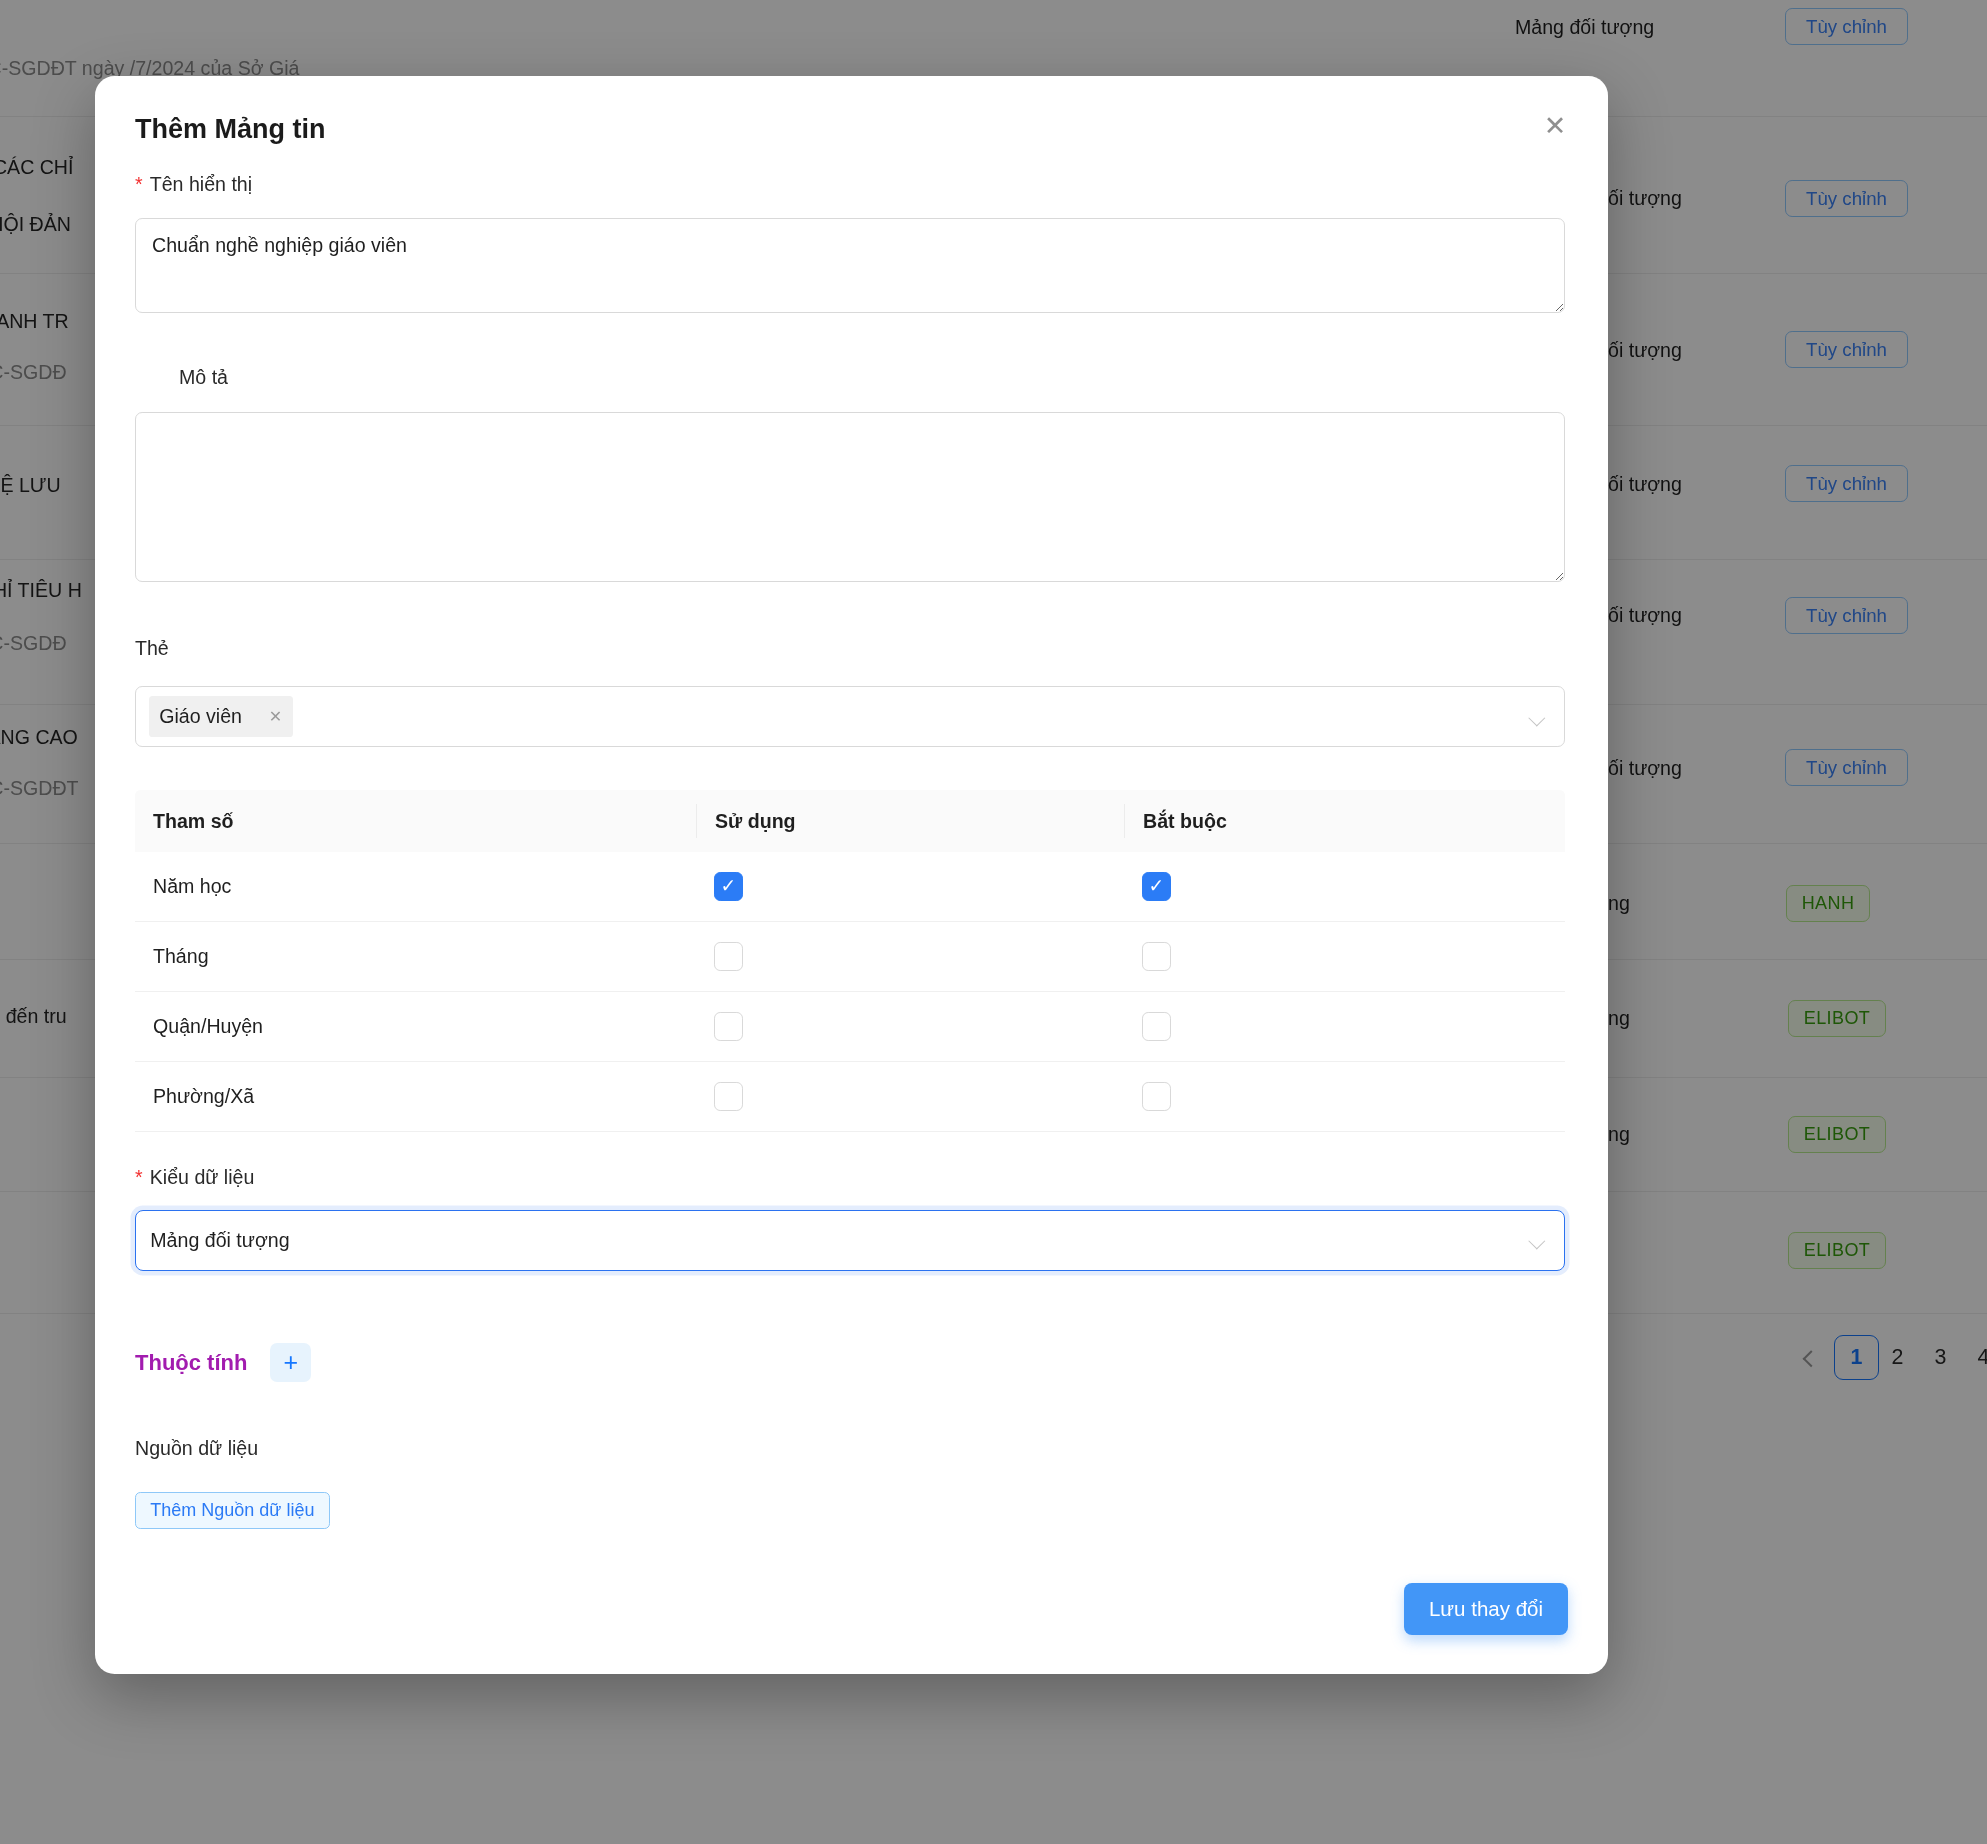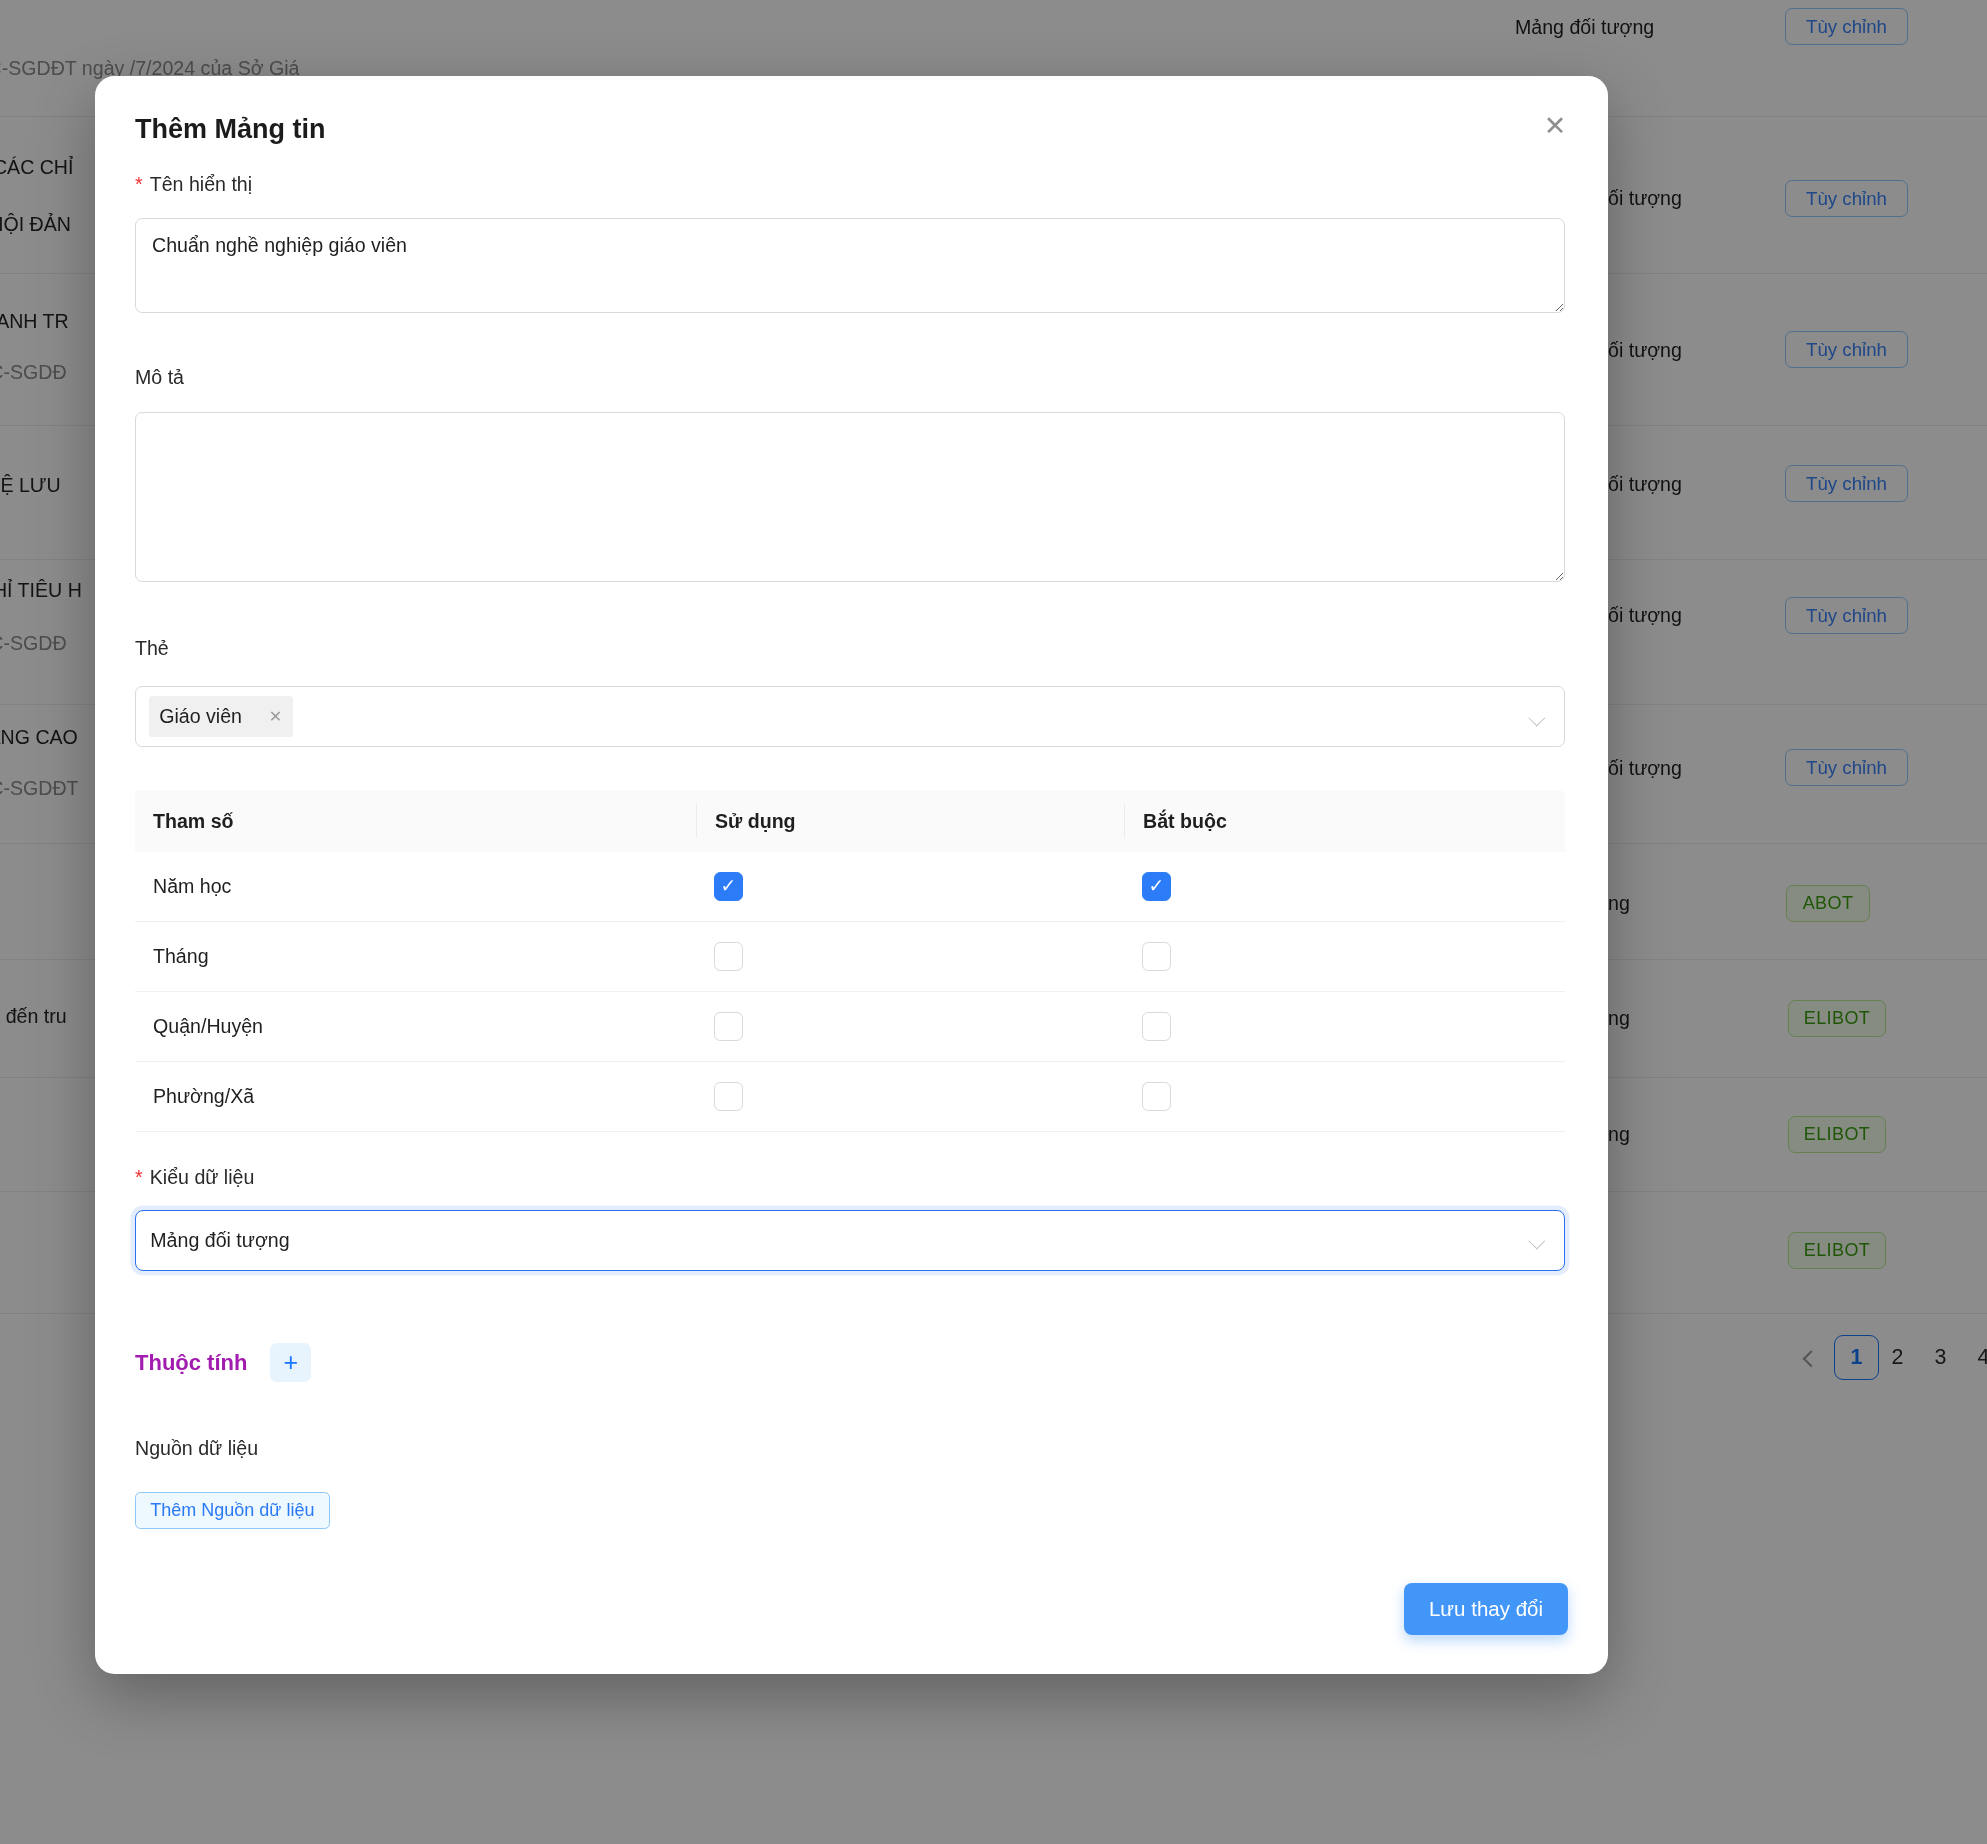--- a/index.html
+++ b/index.html
@@ -117,21 +117,21 @@
     <span class="bg-text plain" style="left:1608px; top:889px;">ng</span>
     <span class="bg-text plain" style="left:1608px; top:1004px;">ng</span>
     <span class="bg-text plain" style="left:1608px; top:1120px;">ng</span>
 
     <button class="bg-btn" style="left:1785px; top:180px;">Tùy chỉnh</button>
     <button class="bg-btn" style="left:1785px; top:331px;">Tùy chỉnh</button>
     <button class="bg-btn" style="left:1785px; top:465px;">Tùy chỉnh</button>
     <button class="bg-btn" style="left:1785px; top:597px;">Tùy chỉnh</button>
     <button class="bg-btn" style="left:1785px; top:749px;">Tùy chỉnh</button>
 
-    <span class="badge" style="left:1786px; top:885px;  width:84px;">ABOT</span>
+    <span class="badge" style="left:1786px; top:885px;  width:84px;">HANH</span>
     <span class="badge" style="left:1788px; top:1000px; width:98px;">ELIBOT</span>
     <span class="badge" style="left:1788px; top:1116px; width:98px;">ELIBOT</span>
     <span class="badge" style="left:1788px; top:1232px; width:98px;">ELIBOT</span>
 
     <span style="position:absolute; left:1805px; top:1352px;"><span class="chev chev-left"></span></span>
     <span class="page-active" style="left:1834px; top:1335px;">1</span>
     <span class="page-num" style="left:1878px; top:1335px;">2</span>
     <span class="page-num" style="left:1921px; top:1335px;">3</span>
     <span class="page-num" style="left:1964px; top:1335px;">4</span>
   </div>
@@ -141,21 +141,21 @@
   <div class="modal">
     <div class="modal-title">Thêm Mảng tin</div>
     <div class="modal-close">✕</div>
 
     <div class="field-label" style="top:94px;">
       <span class="req">*</span>
       <span>Tên hiển thị</span>
     </div>
     <textarea class="ta" style="top: 142px; height: 95px;">Chuẩn nghề nghiệp giáo viên</textarea>
 
-    <div class="field-label" style="top:287px;">
+    <div class="field-label" style="top:287px;margin-left:44px;">
       <span>Mô tả</span>
     </div>
     <textarea class="ta" style="top: 336px; height: 170px;"></textarea>
 
     <div class="field-label" style="top:558px;">
       <span>Thẻ</span>
     </div>
     <div class="tag-select">
       <span class="tag-chip">
         <span>Giáo viên</span>

